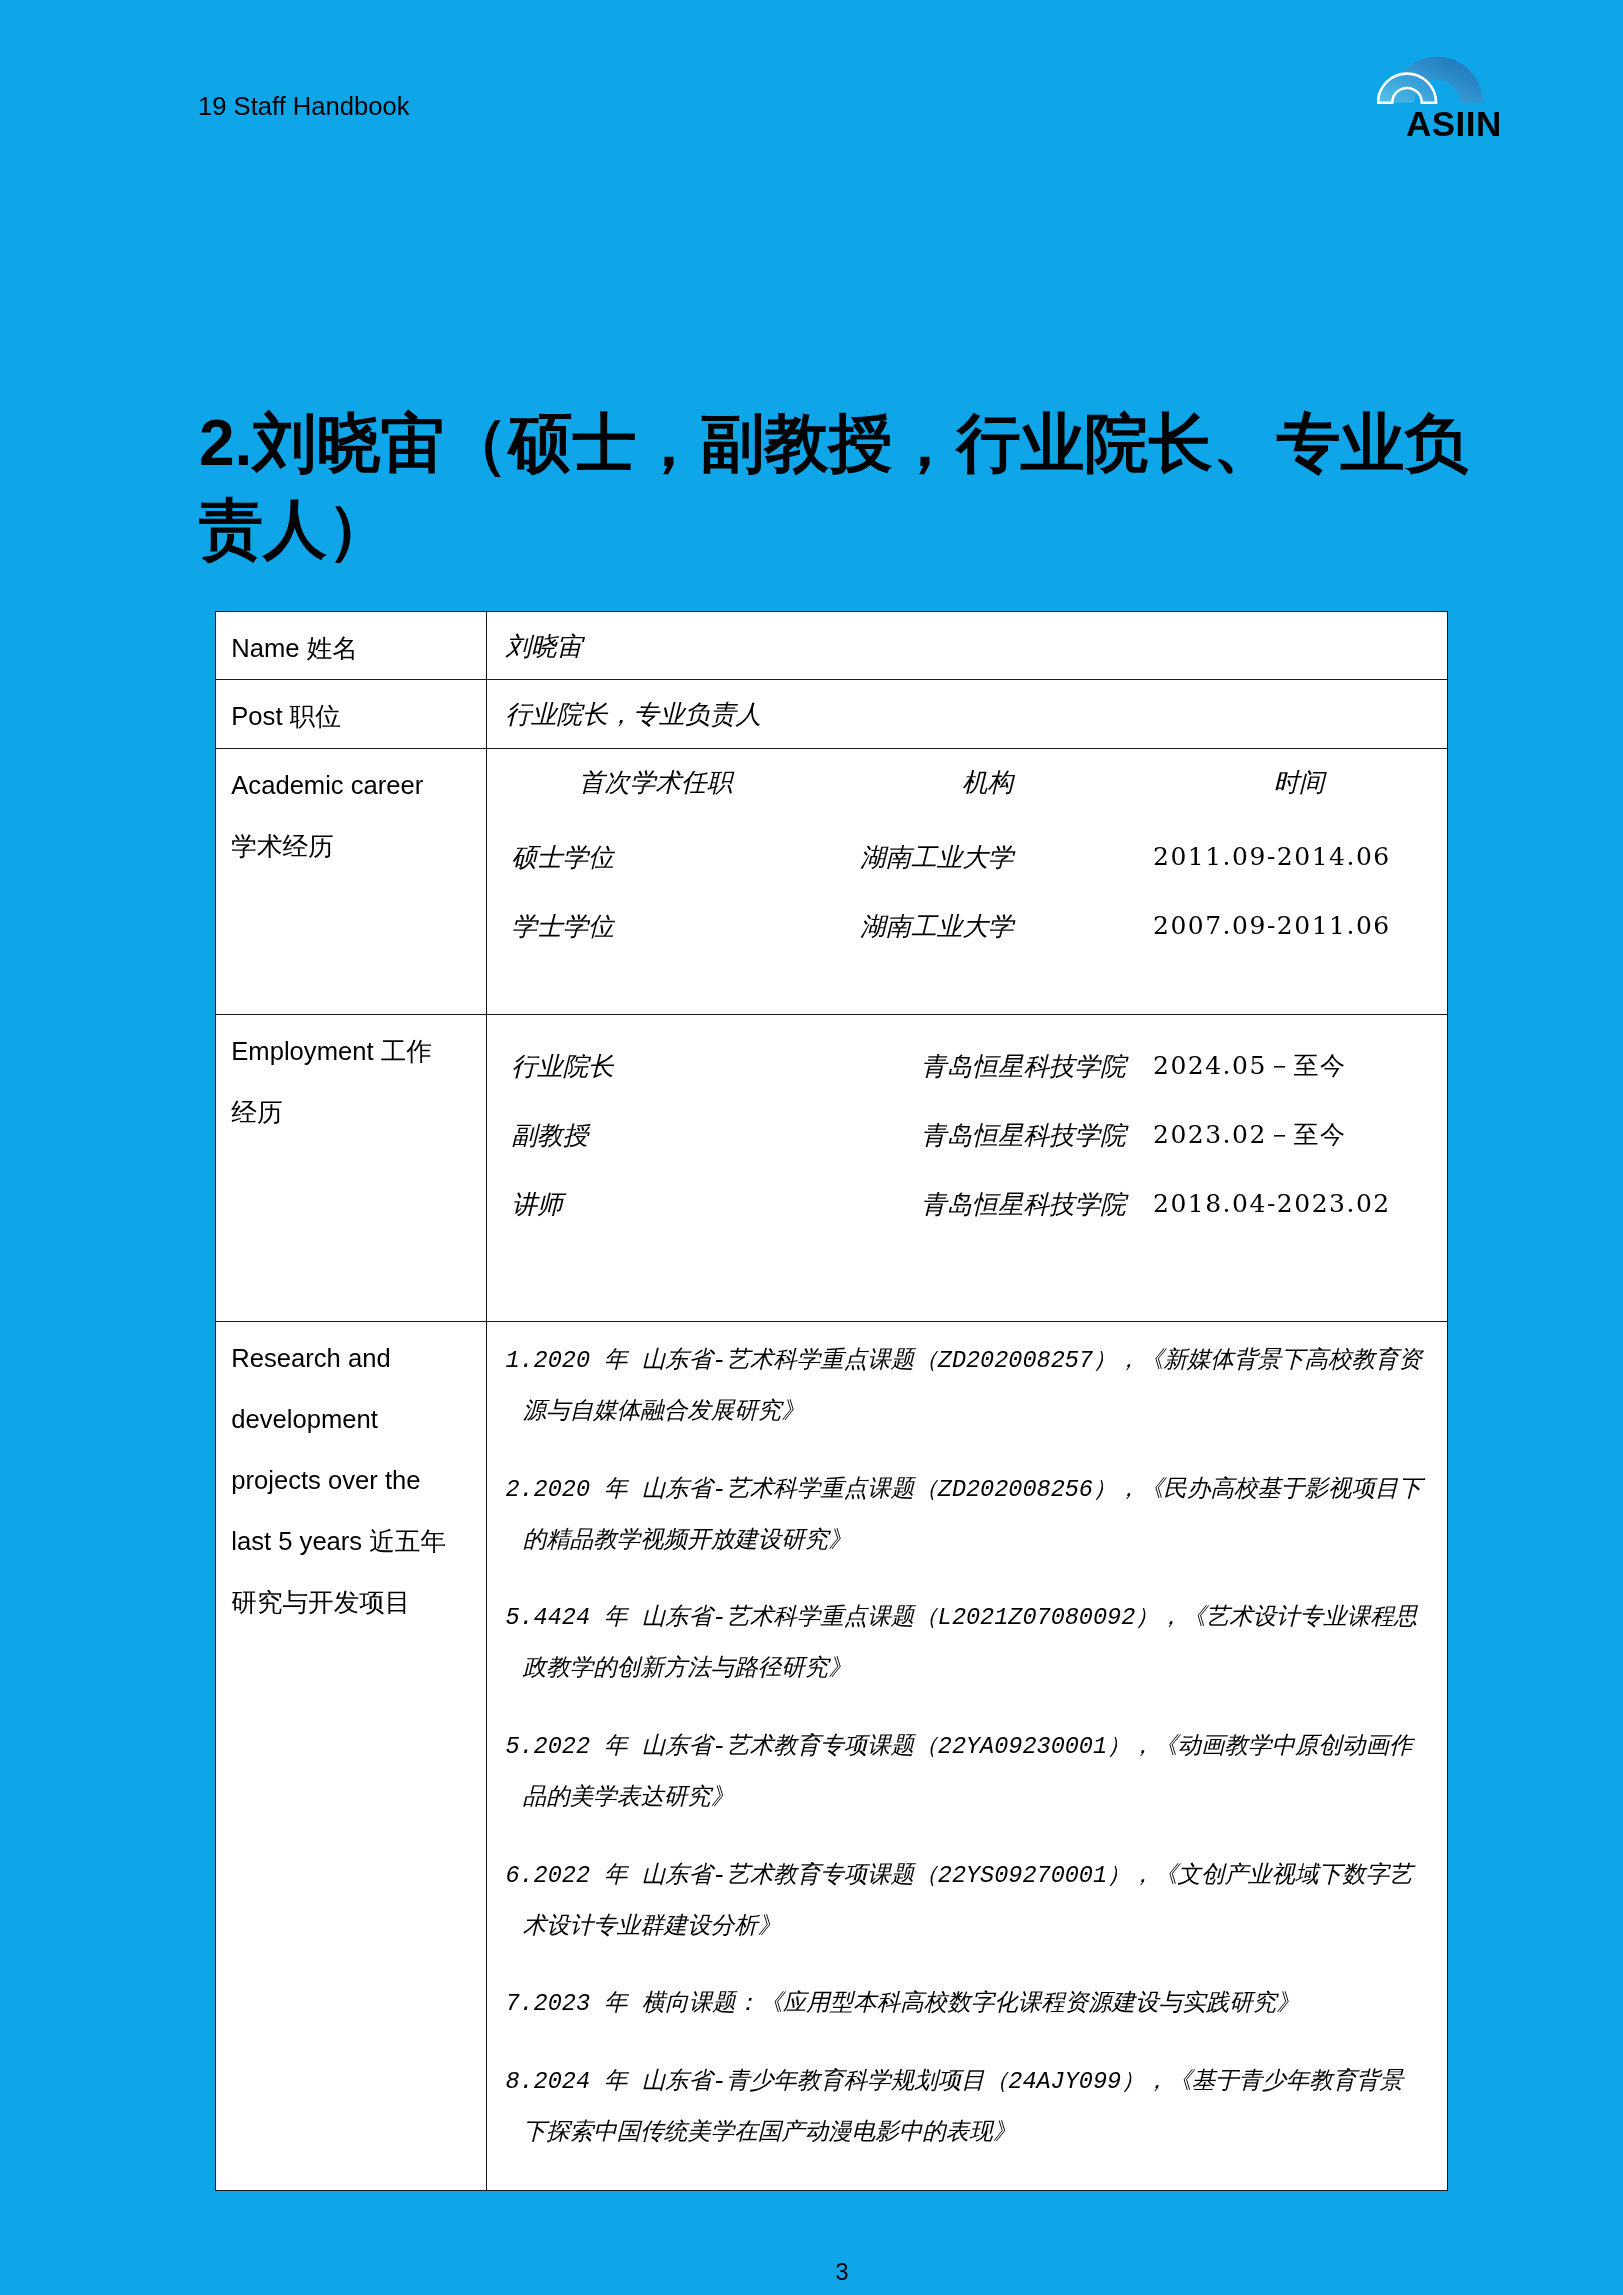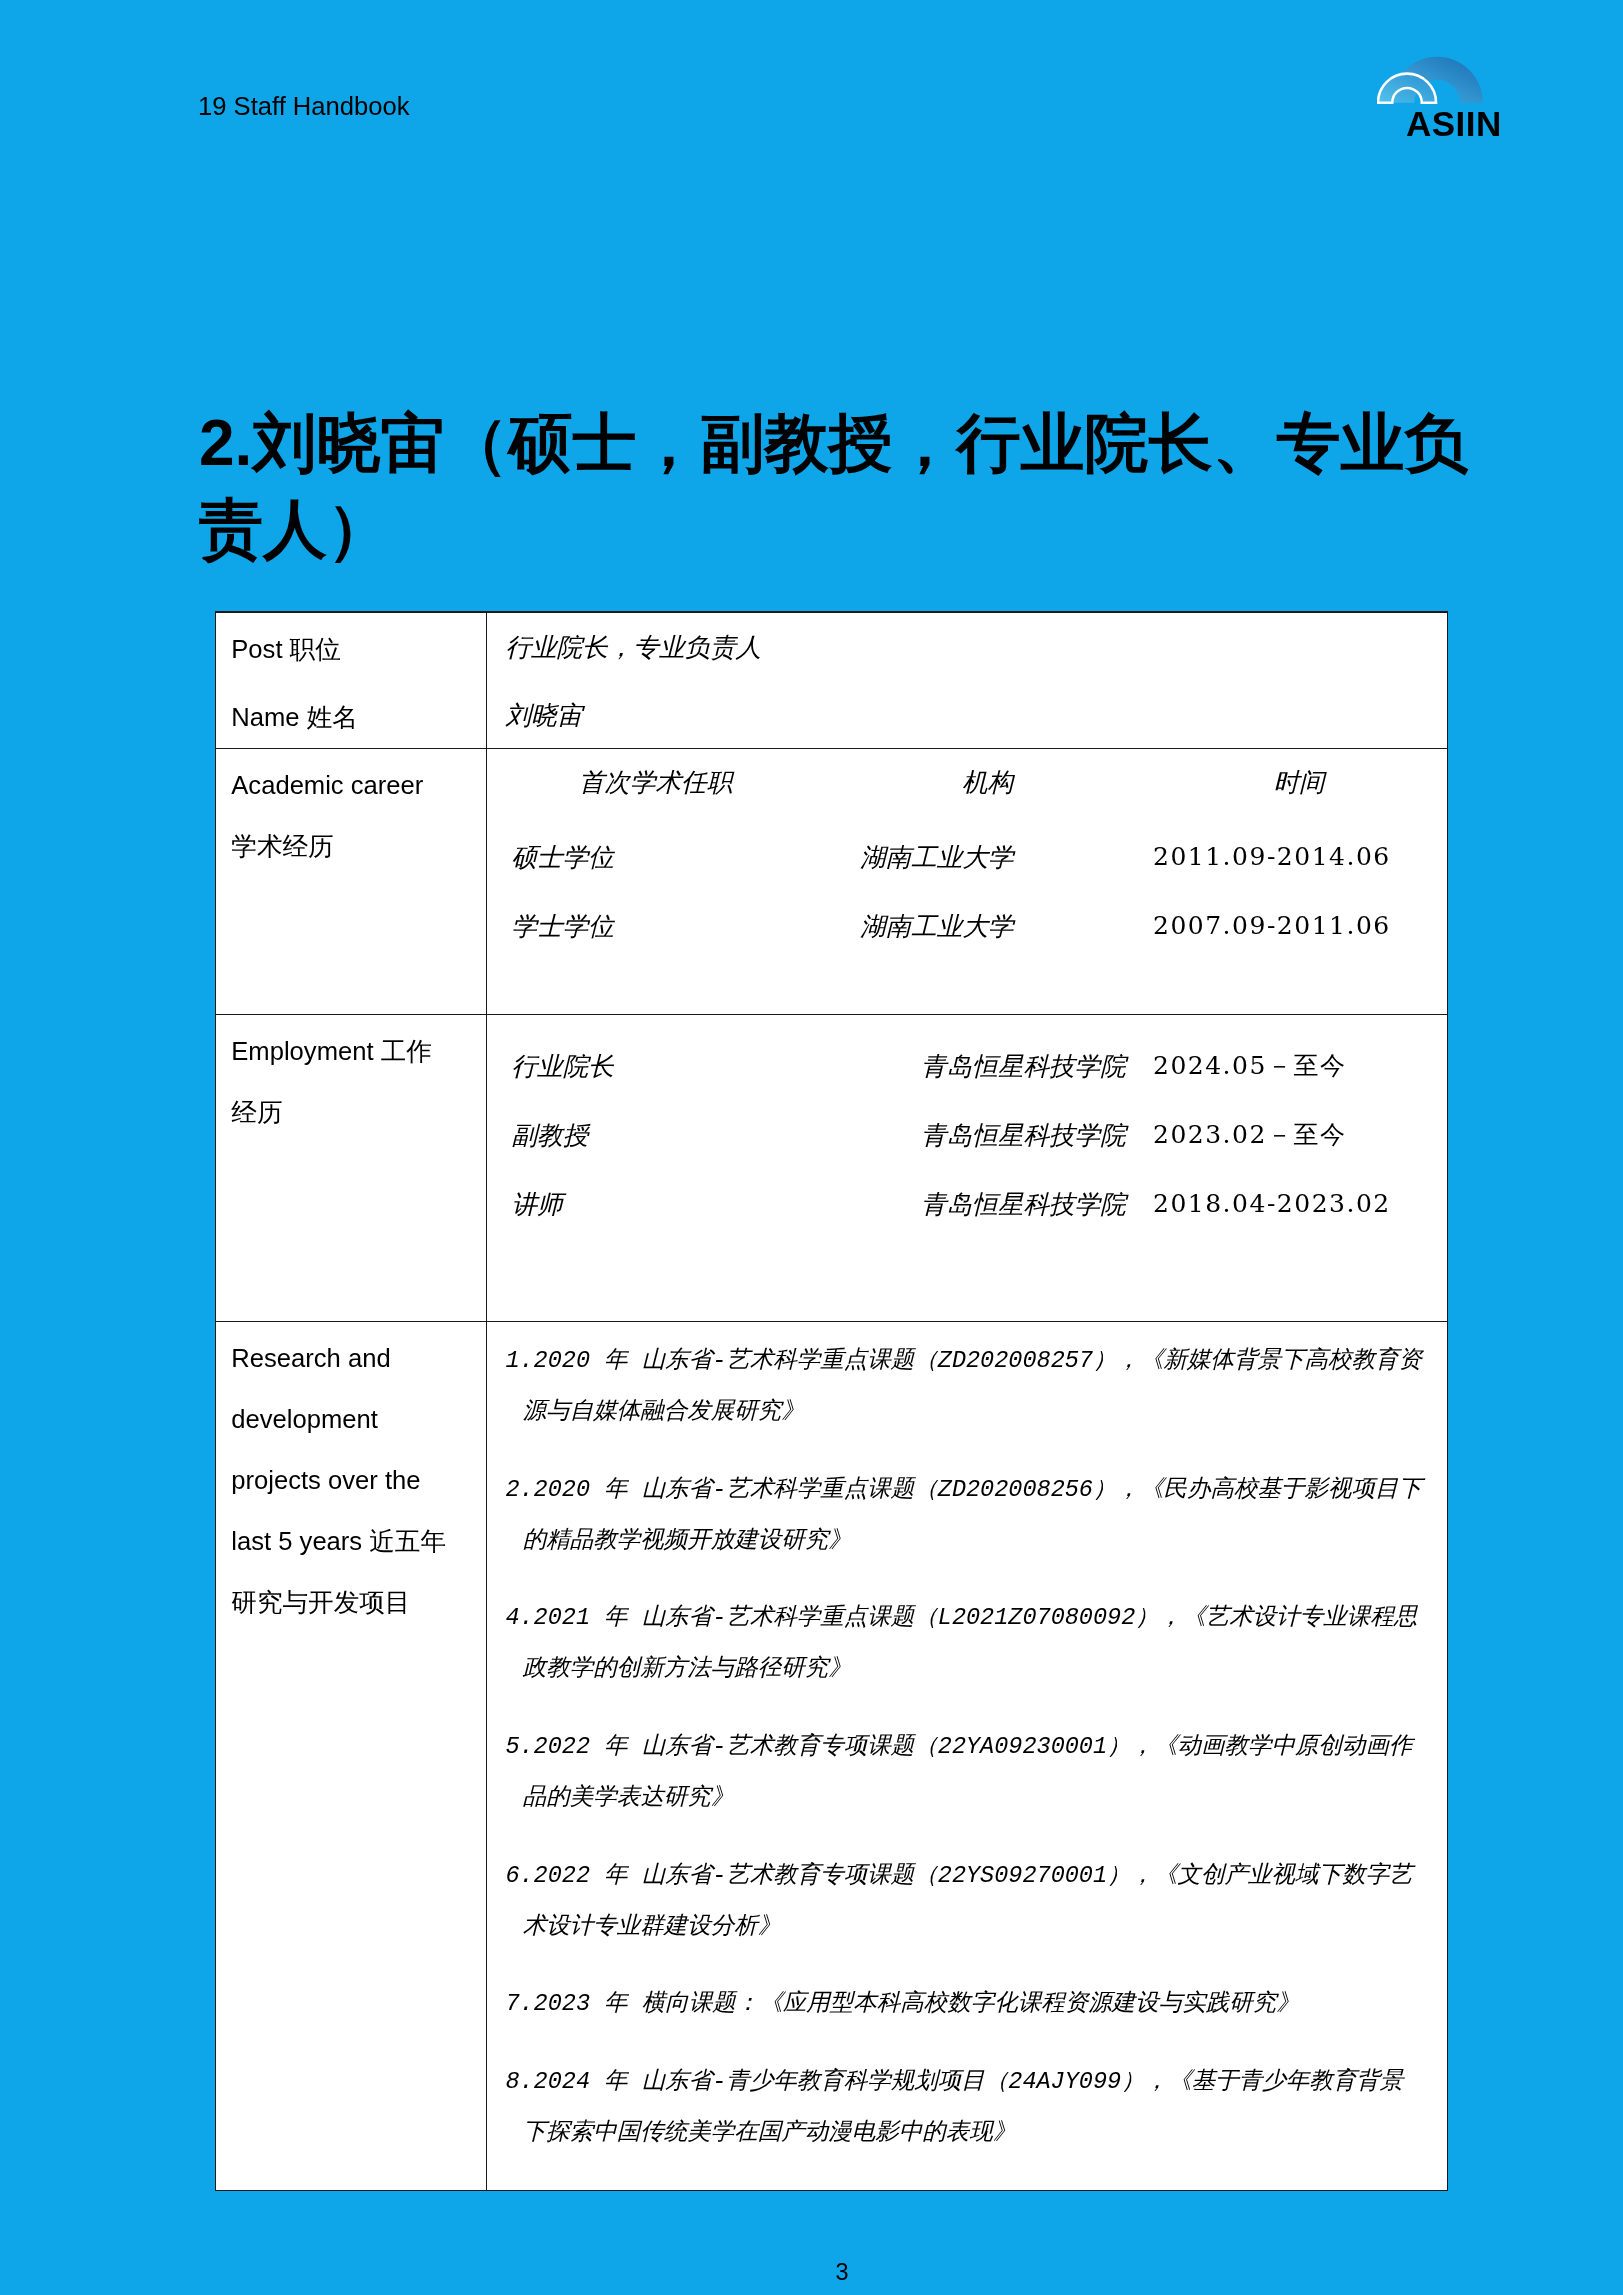--- a/index.html
+++ b/index.html
@@ -84,28 +84,28 @@
       <path d="M 28 148 A 90 90 0 0 1 208 148 L 163 148 A 45 45 0 0 0 73 148 Z" fill="url(#gBig)"></path>
       <path d="M 2 148 A 57 57 0 0 1 116 148 L 88 148 A 29 29 0 0 0 30 148 Z" fill="url(#gSmall)" stroke="#ffffff" stroke-width="5"></path>
     </svg>
     <div class="logo-wordmark">ASIIN</div>
   </div>
 
   <h1 class="title">2.刘晓宙（硕士，副教授，行业院长、专业负责人）</h1>
 
   <div class="cv-table">
 
+    <div class="t-row row-name first">
+      <div class="t-label">Name 姓名</div>
+      <div class="t-content value-cell">刘晓宙</div>
+    </div>
+
     <div class="t-row row-post">
       <div class="t-label">Post 职位</div>
       <div class="t-content value-cell">行业院长，专业负责人</div>
-    </div>
-
-    <div class="t-row row-name first">
-      <div class="t-label">Name 姓名</div>
-      <div class="t-content value-cell">刘晓宙</div>
     </div>
 
     <div class="t-row row-academic">
       <div class="t-label">Academic career 学术经历</div>
       <div class="t-content">
         <div class="sub-head">
           <span class="sh">首次学术任职</span>
           <span class="sh">机构</span>
           <span class="sh">时间</span>
         </div>
@@ -141,21 +141,21 @@
           <span class="per">2018.04-2023.02</span>
         </div>
       </div>
     </div>
 
     <div class="t-row row-research">
       <div class="t-label">Research and development projects over the last 5 years 近五年研究与开发项目</div>
       <div class="t-content research-items">
         <p class="research-item">1.2020 年 山东省-艺术科学重点课题（ZD202008257），《新媒体背景下高校教育资源与自媒体融合发展研究》</p>
         <p class="research-item">2.2020 年 山东省-艺术科学重点课题（ZD202008256），《民办高校基于影视项目下的精品教学视频开放建设研究》</p>
-        <p class="research-item">4.2021 年 山东省-艺术科学重点课题（L2021Z07080092），《艺术设计专业课程思政教学的创新方法与路径研究》</p>
+        <p class="research-item">5.4424 年 山东省-艺术科学重点课题（L2021Z07080092），《艺术设计专业课程思政教学的创新方法与路径研究》</p>
         <p class="research-item">5.2022 年 山东省-艺术教育专项课题（22YA09230001），《动画教学中原创动画作品的美学表达研究》</p>
         <p class="research-item">6.2022 年 山东省-艺术教育专项课题（22YS09270001），《文创产业视域下数字艺术设计专业群建设分析》</p>
         <p class="research-item">7.2023 年 横向课题：《应用型本科高校数字化课程资源建设与实践研究》</p>
         <p class="research-item">8.2024 年 山东省-青少年教育科学规划项目（24AJY099），《基于青少年教育背景下探索中国传统美学在国产动漫电影中的表现》</p>
       </div>
     </div>
 
   </div>
 
   <div class="page-number">3</div>

